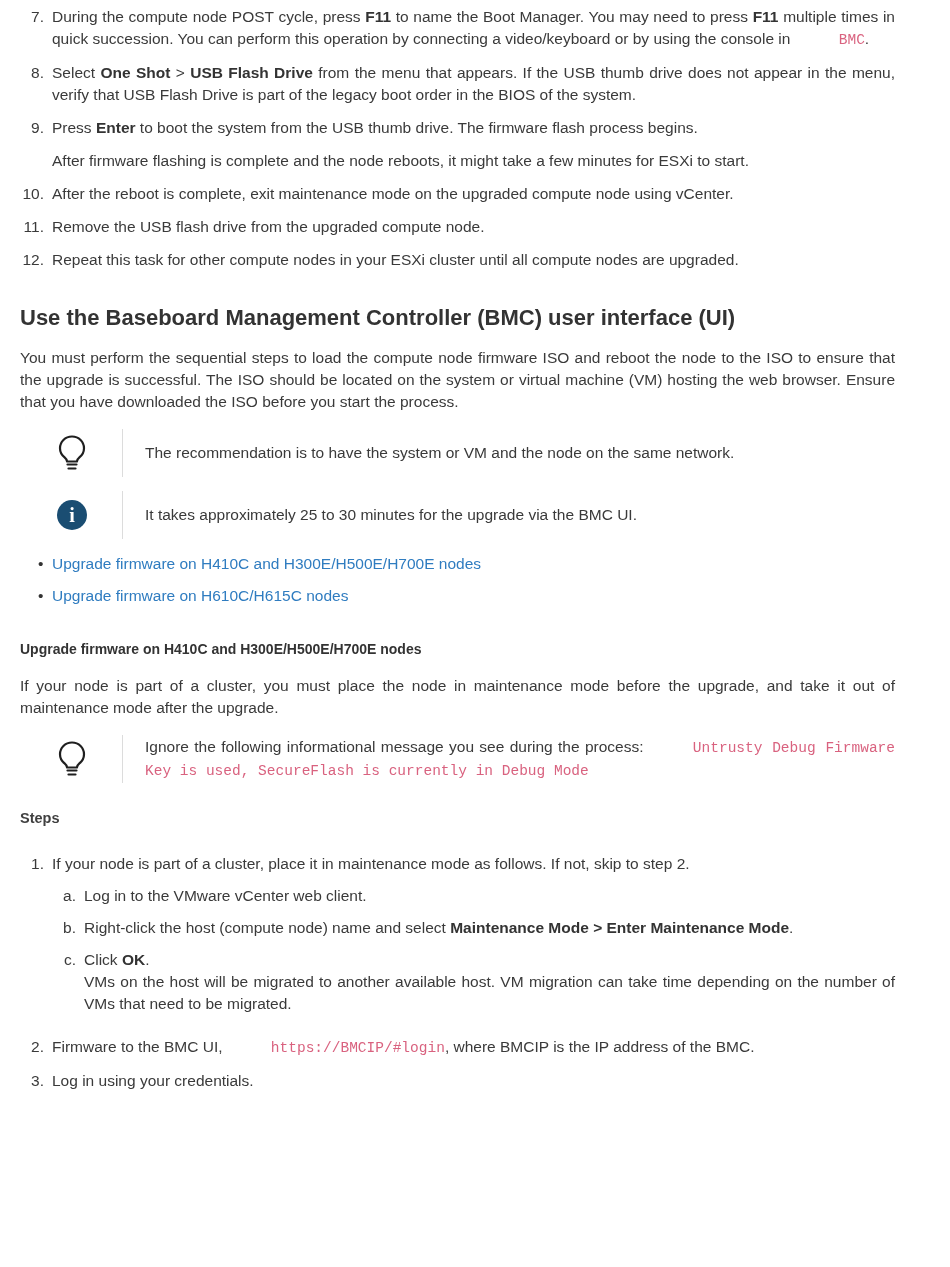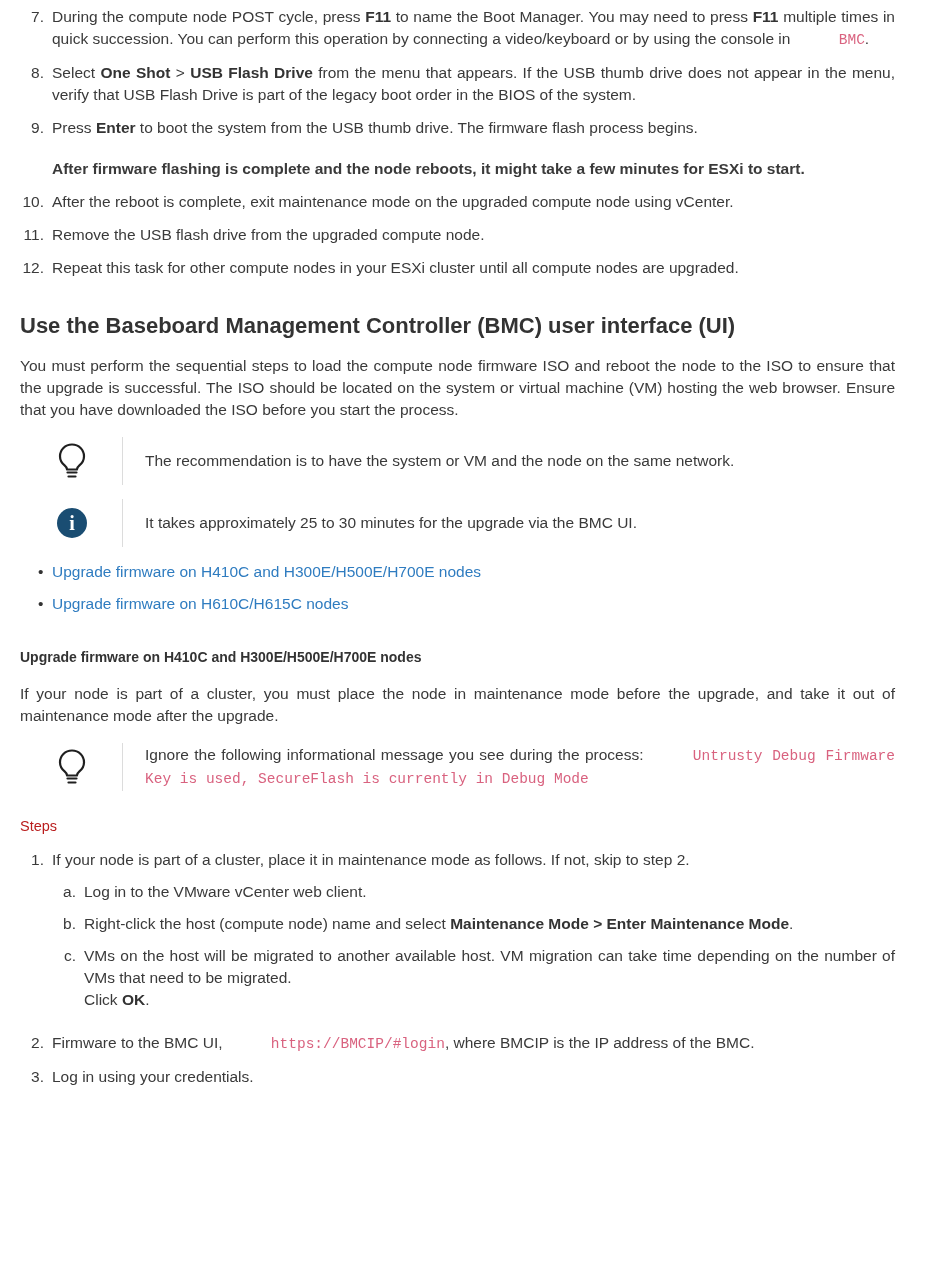--- a/index.html
+++ b/index.html
@@ -28,29 +28,29 @@
   }
   a{color:var(--link-blue);text-decoration:none;cursor:pointer;}
 
   .para{margin:0 0 16px;text-align:justify;}
 
   
   .olist{margin:0 0 4px;}
   .oli{display:flex;margin-bottom:11px;}
   .oli > .marker{flex:0 0 24px;text-align:right;margin-right:8px;}
   .oli-body{flex:1;min-width:0;text-align:justify;}
-  .followup{margin:19px 0 0;font-weight:bold;}
+  .followup{margin:11px 0 0;}
 
   .sublist{margin-top:10px;padding-left:10px;}
   .sublist .oli{margin-bottom:10px;}
   .sublist .marker{flex:0 0 14px;margin-right:8px;}
 
   .h2{font-size:22px;font-weight:bold;color:var(--heading-text);margin:36px 0 18px;line-height:22px;}
   .h3{font-size:14px;font-weight:bold;color:var(--heading-text);margin:32px 0 16px;line-height:20px;}
-  .steps-label{font-size:14.5px;font-weight:normal;color:#b91c1c;margin:24px 0 12px;}
+  .steps-label{font-size:14.5px;font-weight:bold;color:#404040;margin:24px 0 24px;}
 
   
   .admonition{display:flex;align-items:center;margin:14px 0;min-height:48px;margin-left:37px;}
   .adm-icon-col{flex:0 0 65px;display:flex;align-items:center;}
   .adm-divider{width:1px;align-self:stretch;background:var(--callout-divider);}
   .adm-body{flex:1;min-width:0;padding-left:22px;text-align:justify;}
   .adm-inner{margin:16px 0 6px 37px;min-height:44px;}
   .adm-inner .adm-icon-col{flex:0 0 66px;}
   .adm-inner .adm-body{padding-left:19px;}
 
@@ -180,22 +180,22 @@
           </div>
 
           <div class="oli">
             <span class="marker">b.</span>
             <div class="oli-body"><span>Right-click the host (compute node) name and select </span><b>Maintenance Mode &gt; Enter Maintenance Mode</b><span>.</span></div>
           </div>
 
           <div class="oli">
             <span class="marker">c.</span>
             <div class="oli-body">
+              <div><span>Click </span><b>OK</b><span>.</span></div>
               <div>VMs on the host will be migrated to another available host. VM migration can take time depending on the number of VMs that need to be migrated.</div>
-              <div><span>Click </span><b>OK</b><span>.</span></div>
 
 
             </div>
           </div>
 
         </div>
       </div>
     </div>
 
     <div class="oli">

